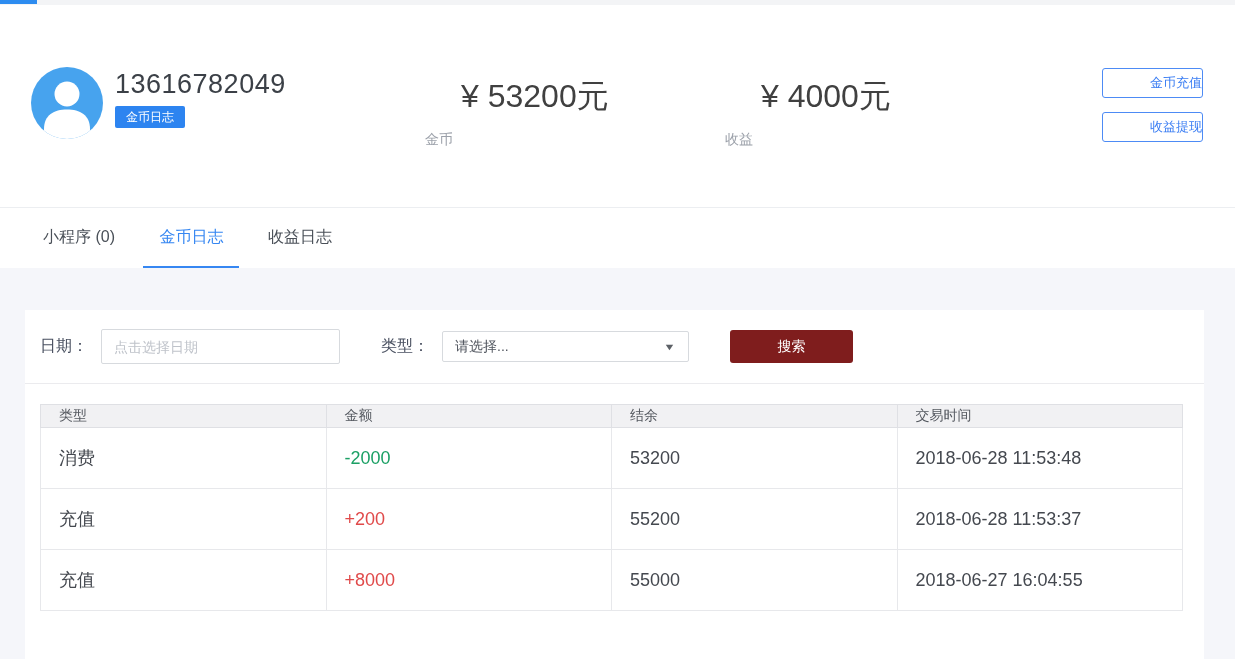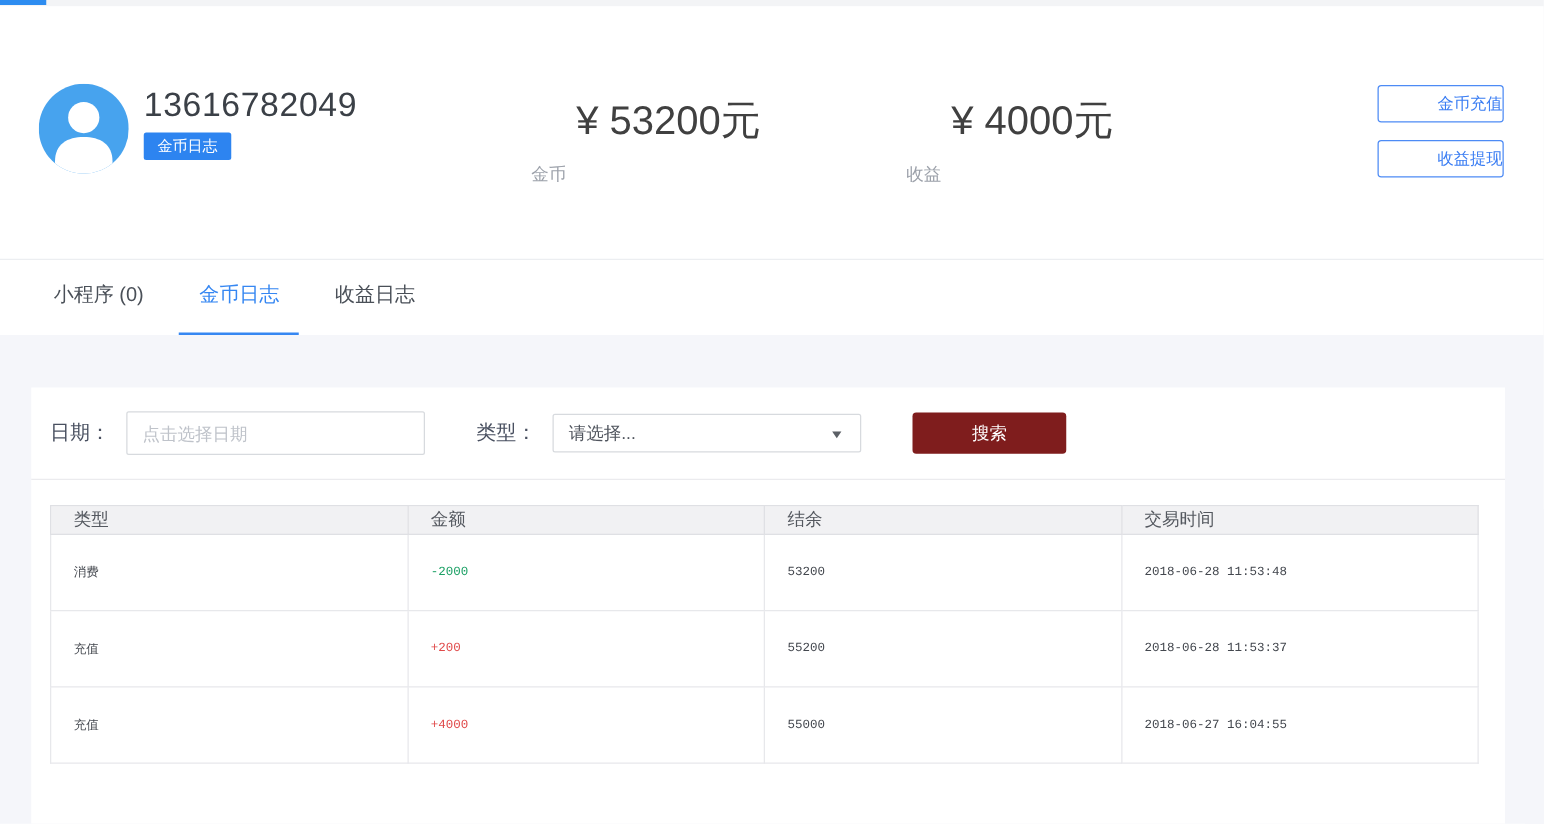--- a/index.html
+++ b/index.html
@@ -93,21 +93,21 @@
   .table-wrap { padding: 20px 21px 36px 15px; }
   table.log-table { width: 100%; border-collapse: collapse; table-layout: fixed; }
   .log-table th {
     background: #f1f1f3; border: 1px solid #dfe0e4;
     height: 23px; text-align: left; padding-left: 18px;
     font-size: 14px; font-weight: normal; color: #54585f;
   }
   .log-table td {
     border: 1px solid #e7e8eb;
     height: 61px; padding-left: 18px;
-    font-size: 10px; color: #44484f; background: #ffffff; font-family: Liberation Mono, monospace;
+    font-size: 18px; color: #44484f; background: #ffffff;
   }
   .log-table td.green { color: #1ca065; }
   .log-table td.red { color: #e04a4a; }
 </style>
 </head>
 <body>
 
 <div class="loading-bar"></div>
 <div class="top-strip"></div>
 
@@ -180,20 +180,20 @@
           <td>2018-06-28 11:53:48</td>
         </tr>
         <tr>
           <td>充值</td>
           <td class="red">+200</td>
           <td>55200</td>
           <td>2018-06-28 11:53:37</td>
         </tr>
         <tr>
           <td>充值</td>
-          <td class="red">+4000</td>
+          <td class="red">+8000</td>
           <td>55000</td>
           <td>2018-06-27 16:04:55</td>
         </tr>
       </tbody>
     </table>
   </div>
 </div>
 
 </body></html>

